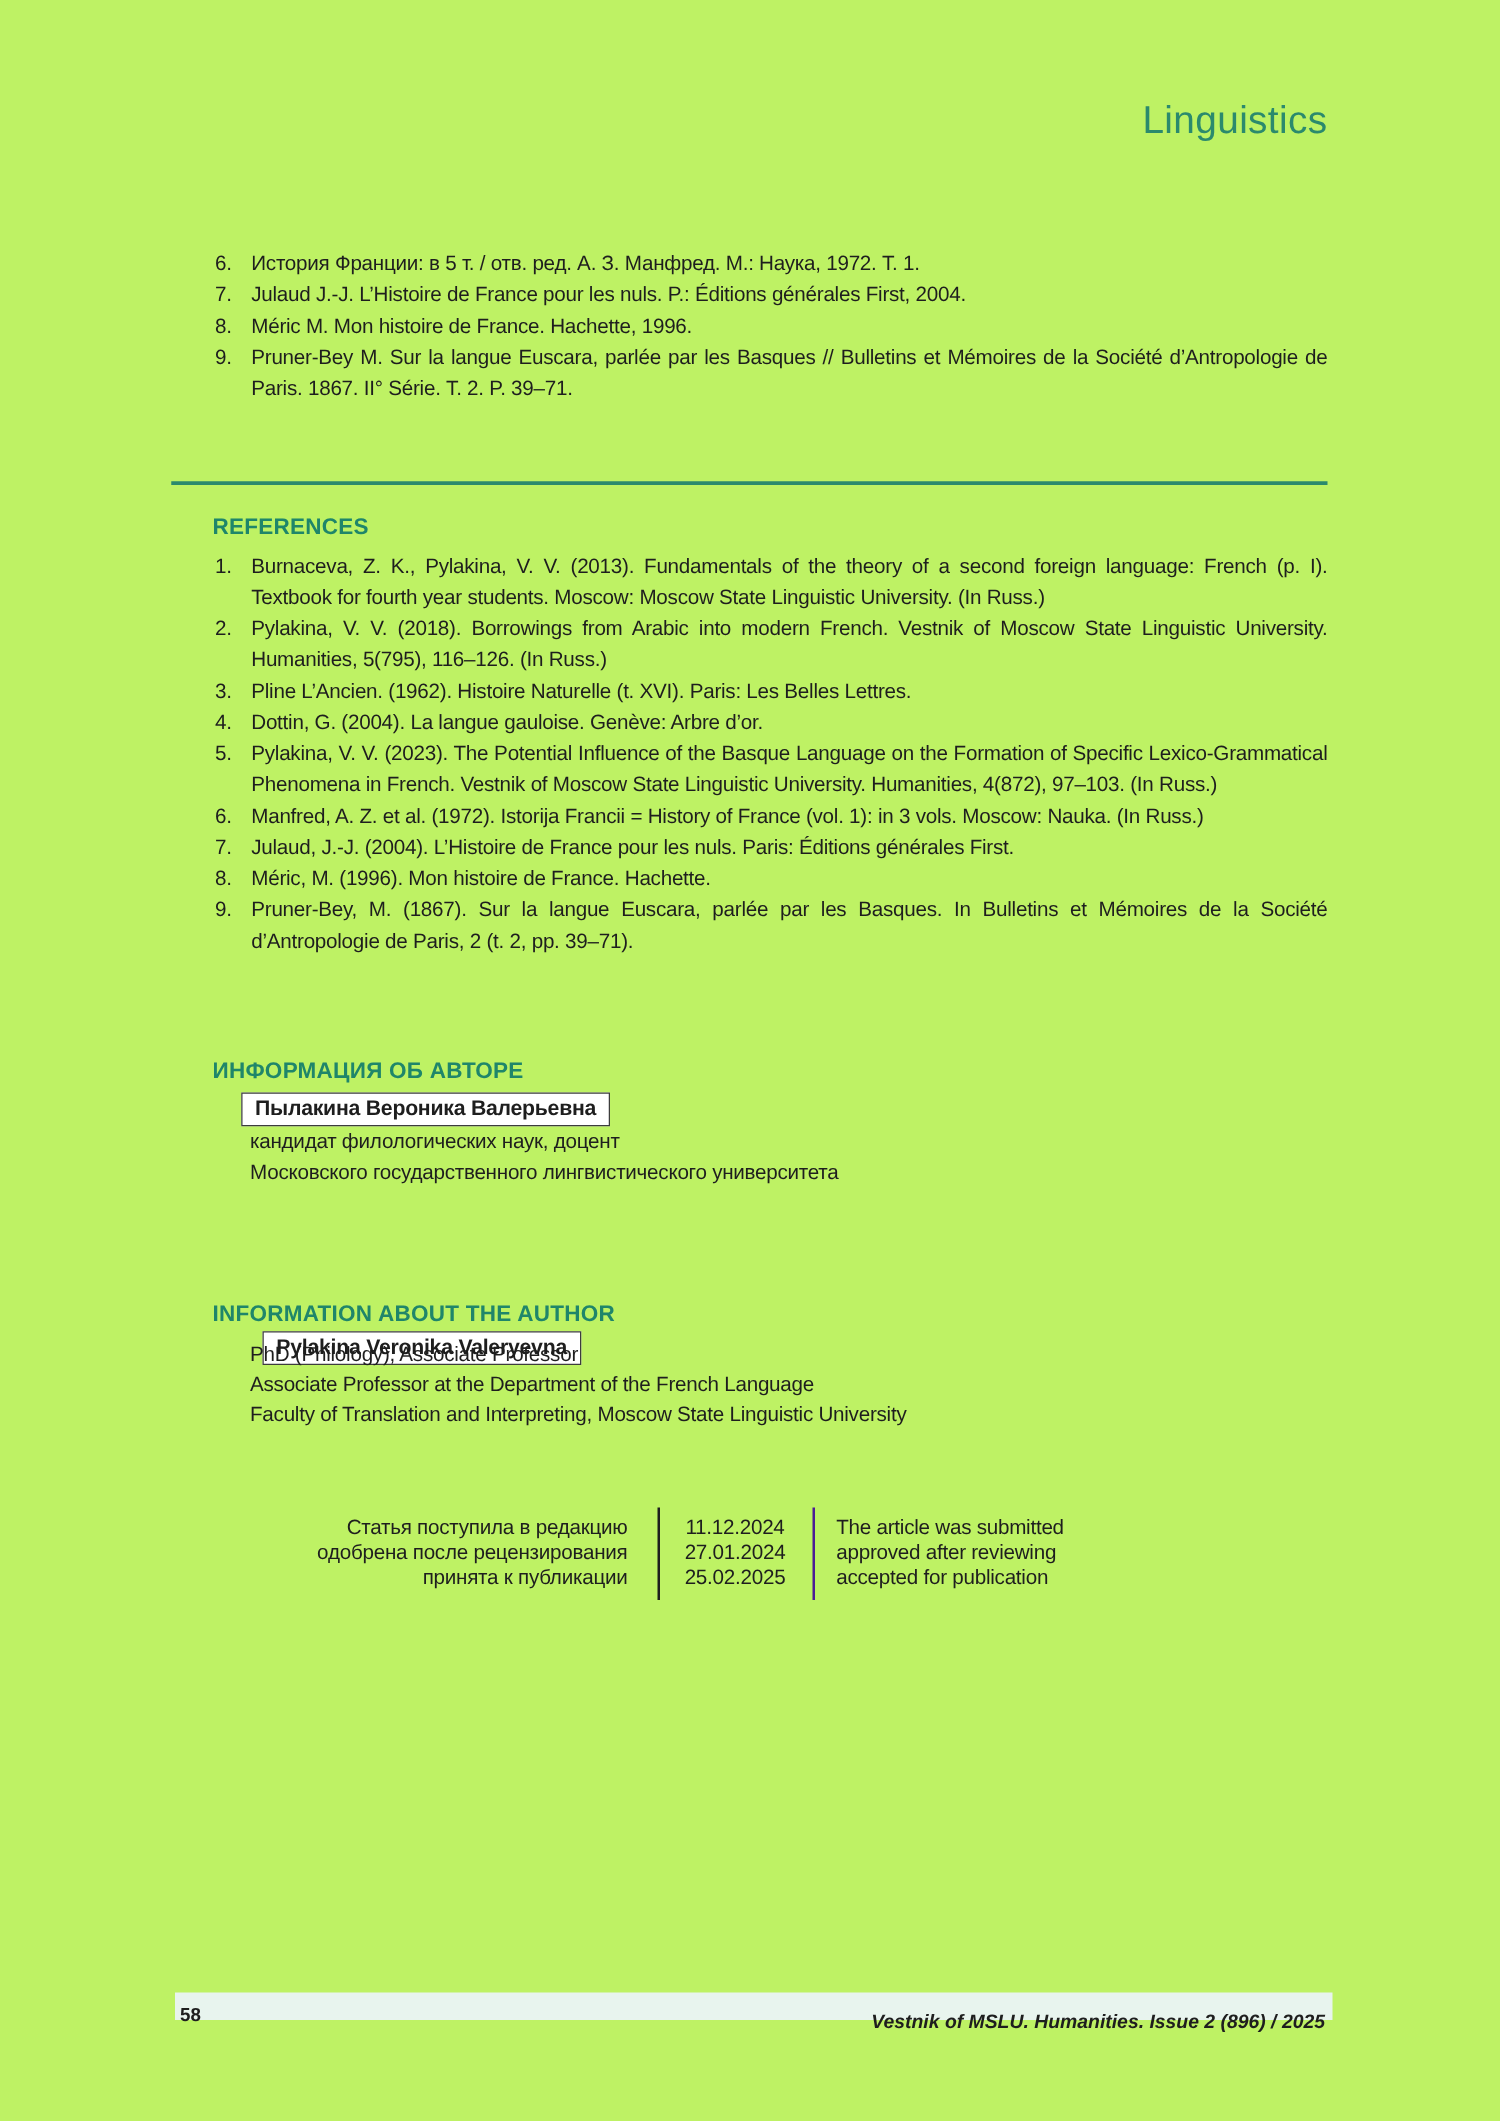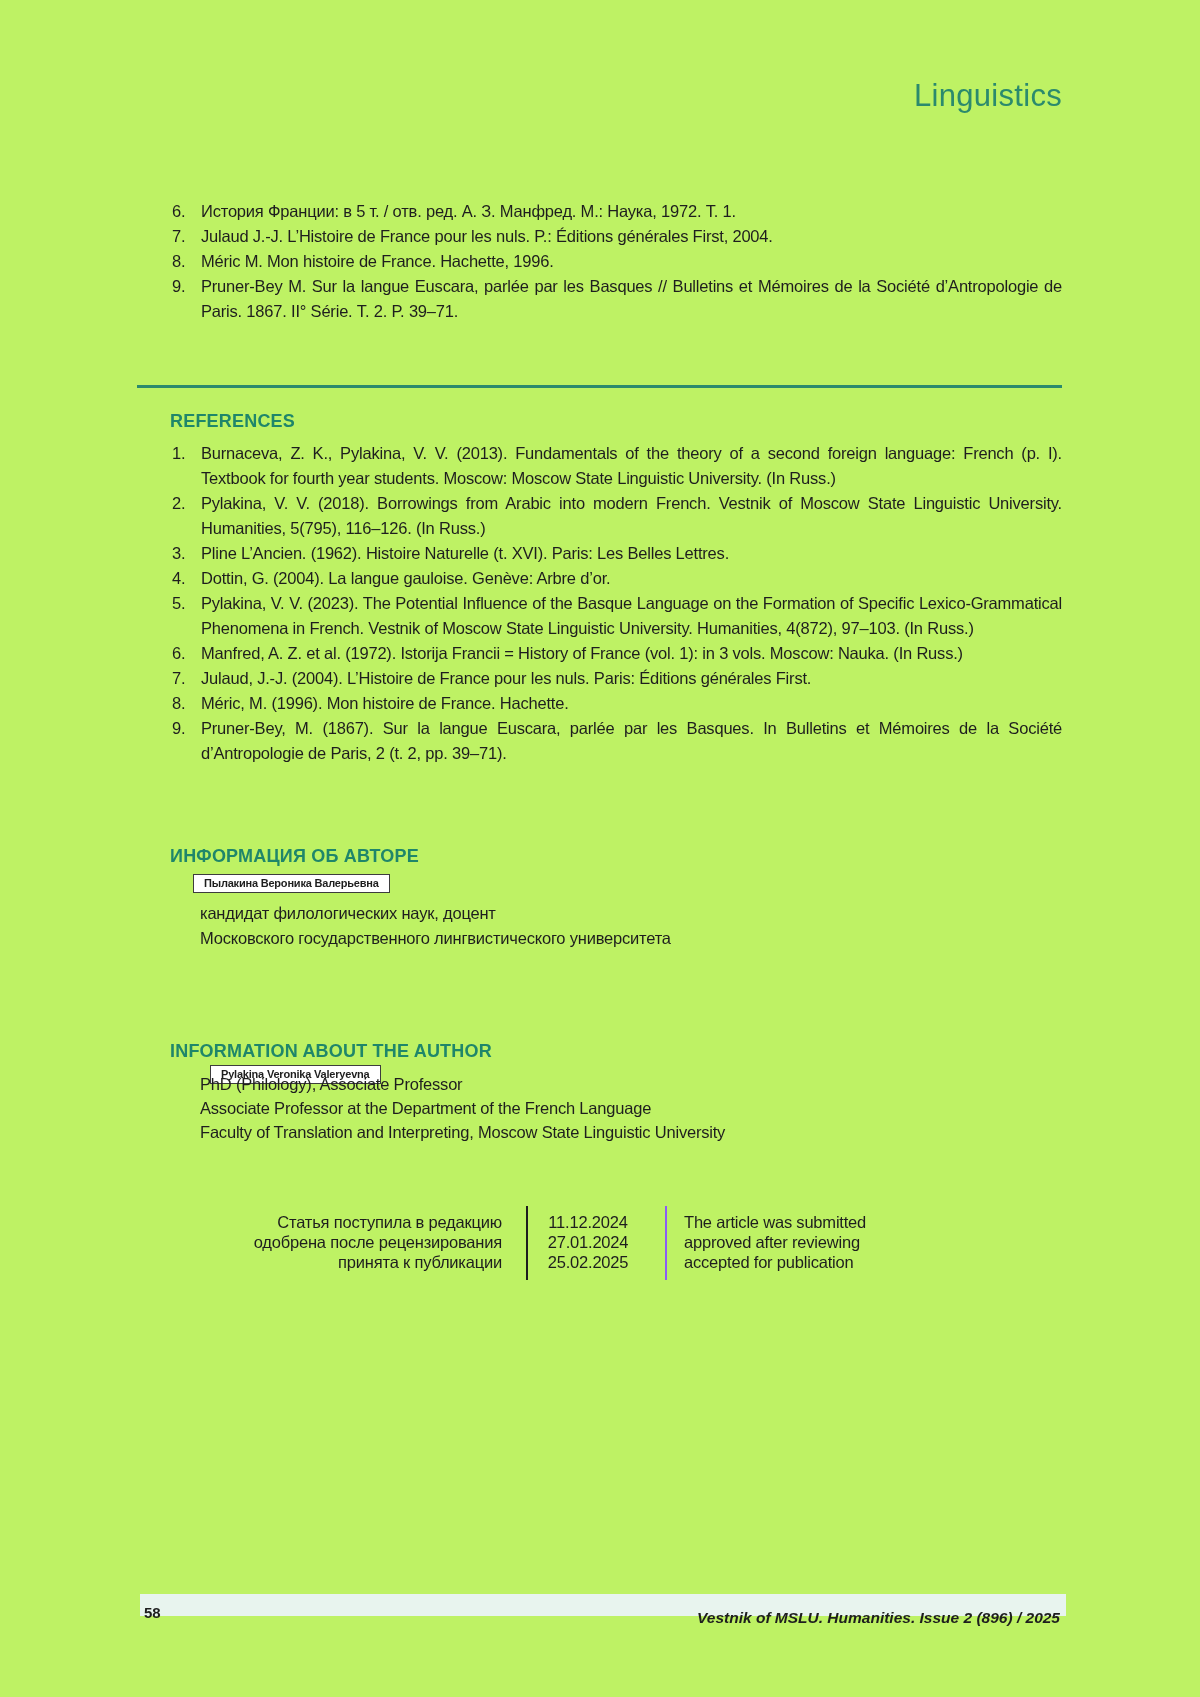--- a/index.html
+++ b/index.html
@@ -61,21 +61,21 @@
   }
   #references-heading { top: 396px; }
   #heading-ru { top: 831px; }
   #heading-en { top: 1026px; }
 
   .name-box {
     position: absolute;
     left: 193px;
     border: 1.5px solid #3d3d3d;
     padding: 2px 10px 3px 10px;
-    font-size: 11px;
+    font-size: 17px;
     font-weight: bold;
     letter-spacing: -0.2px;
     background: #ffffff;
   }
   #box-ru { top: 874px; }
   #box-en { top: 1065px; margin-left: 17px; }
 
   .info-lines {
     position: absolute;
     left: 200px;
@@ -94,23 +94,23 @@
     display: flex;
     font-size: 16.5px;
     line-height: 20px;
     letter-spacing: -0.2px;
   }
   .dates-ru { width: 346px; text-align: right; }
   .dates-mid {
     width: 120px;
     text-align: center;
     margin: -6px 0 -8px 24px;
-    padding: 6px 17px 8px 0;
+    padding: 6px 2px 8px 0;
     border-left: 2px solid #1e1e1e;
-    border-right: 2px solid #8b5cf6;
+    border-right: 2px solid #4c1d95;
   }
   .dates-en { padding-left: 17px; }
 
   
   .footer-bar {
     position: absolute;
     top: 1594px;
     left: 140px;
     width: 926px;
     height: 22px;

